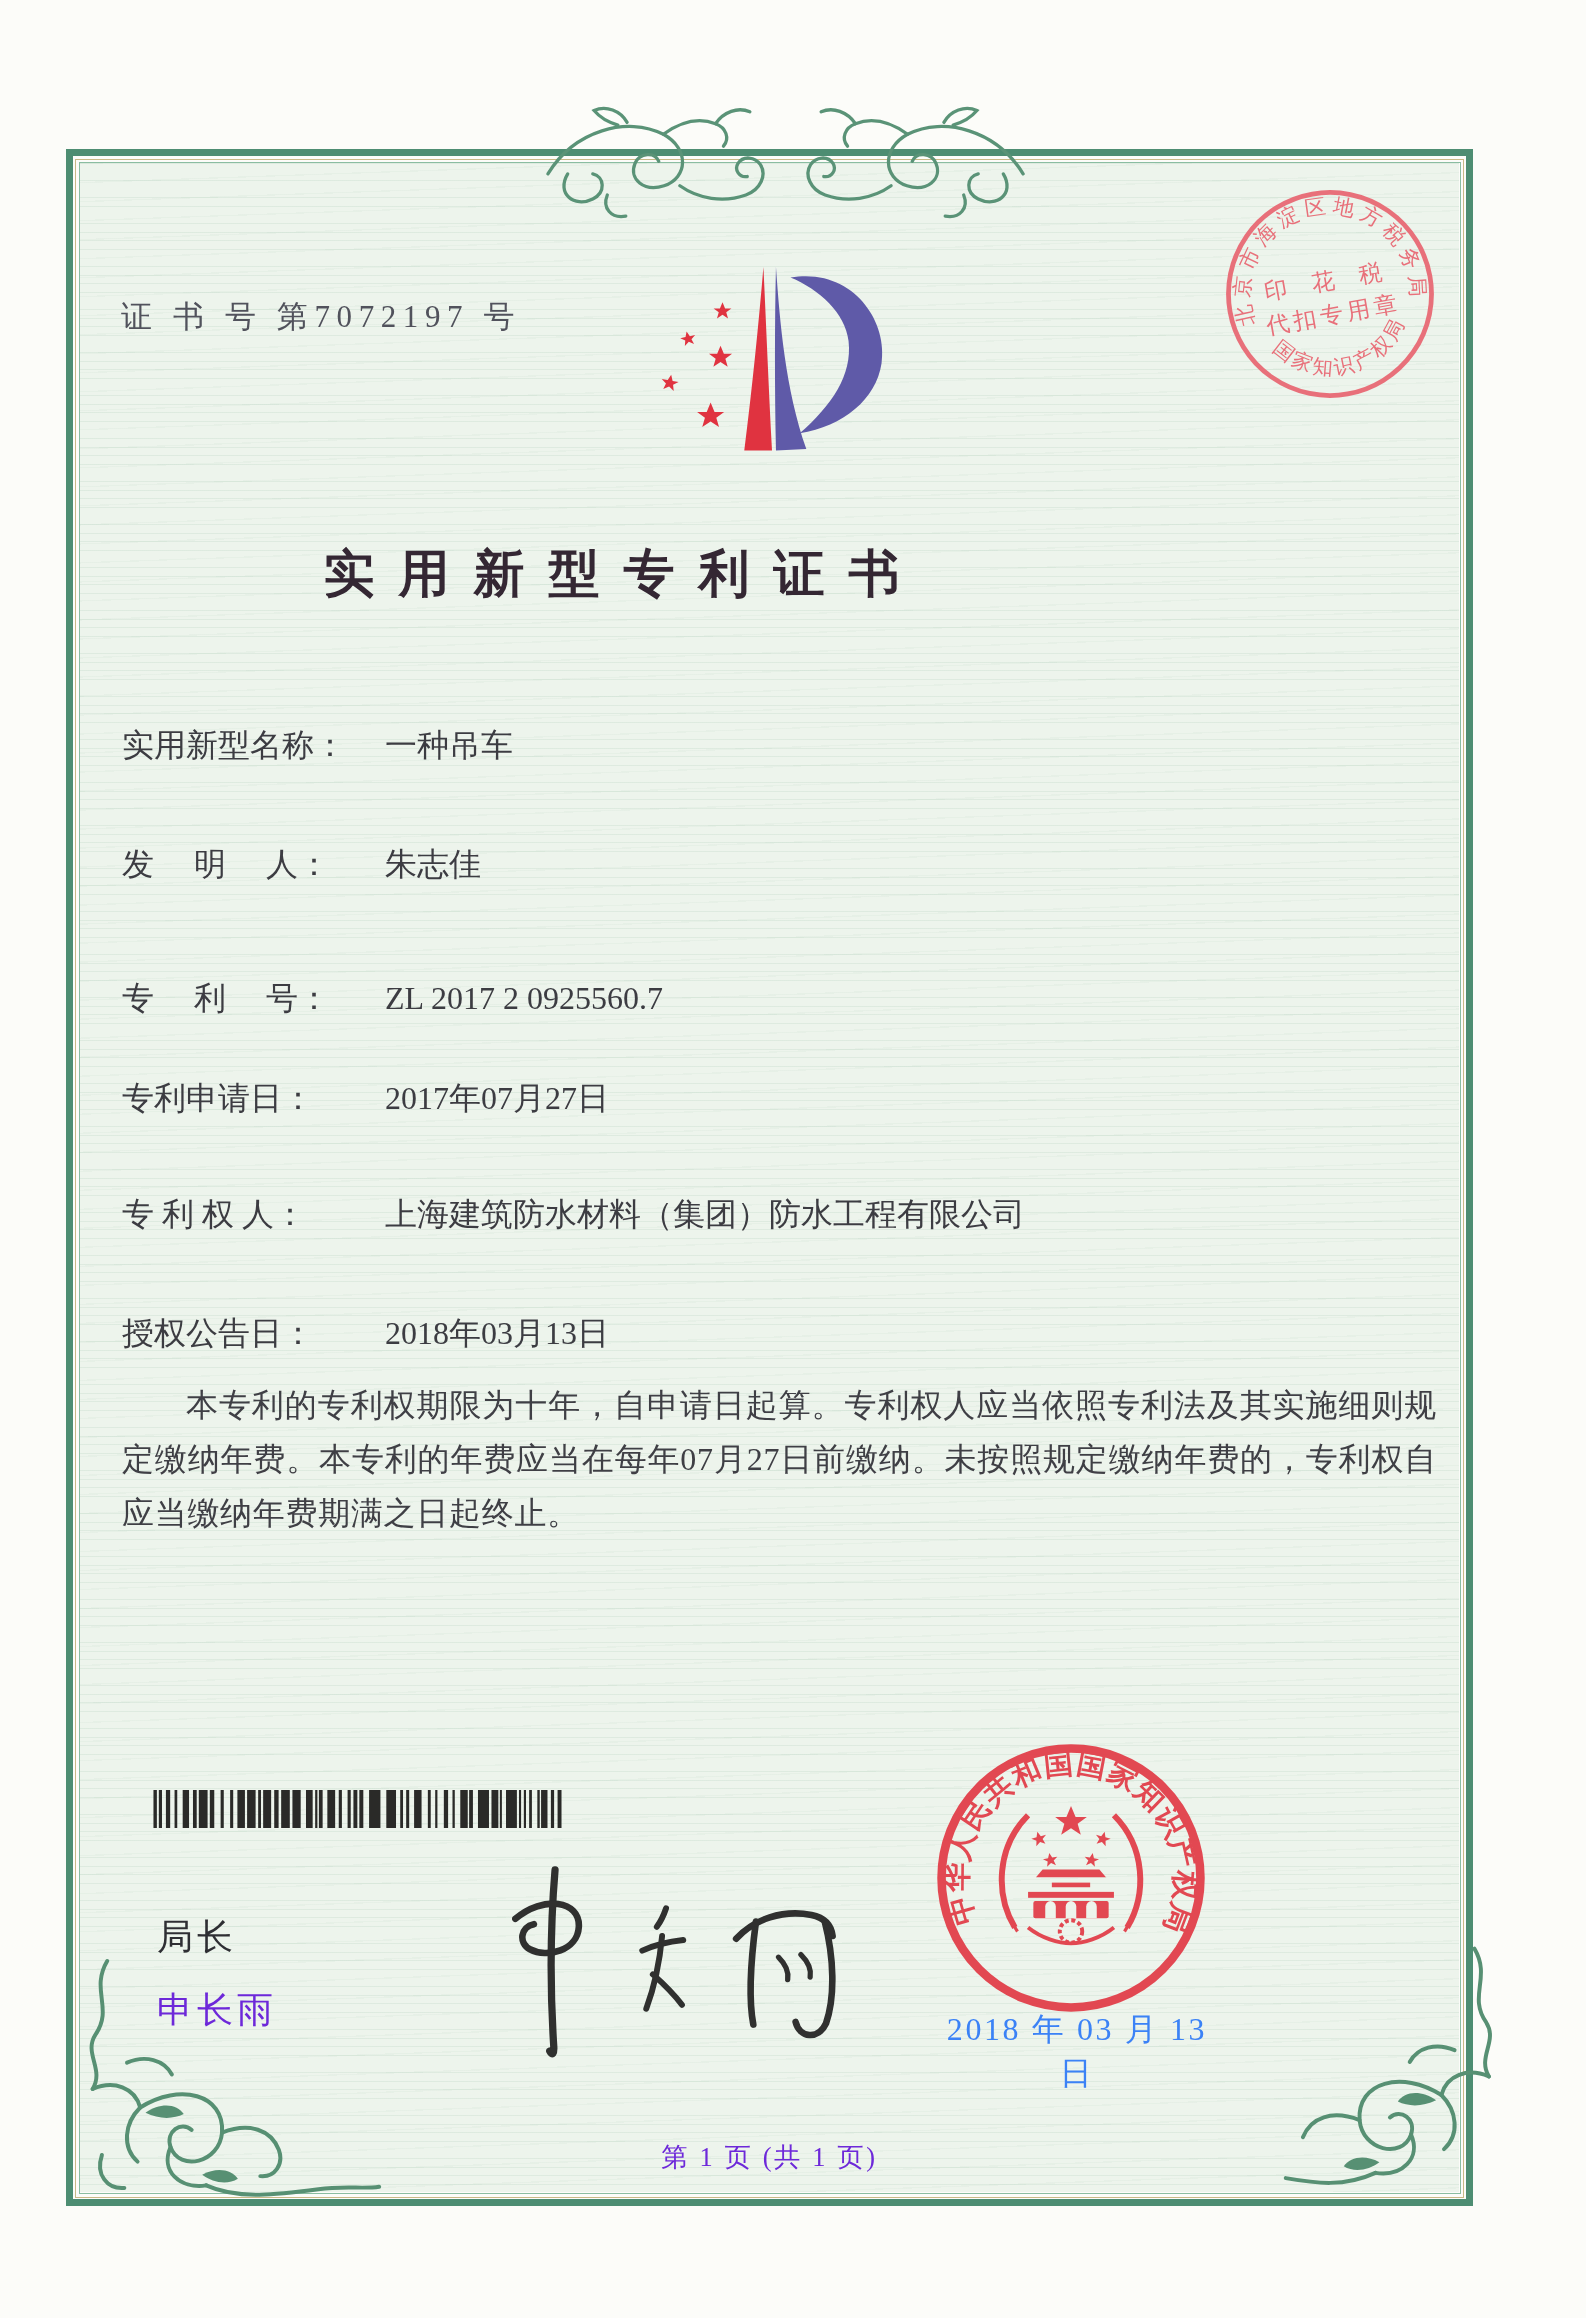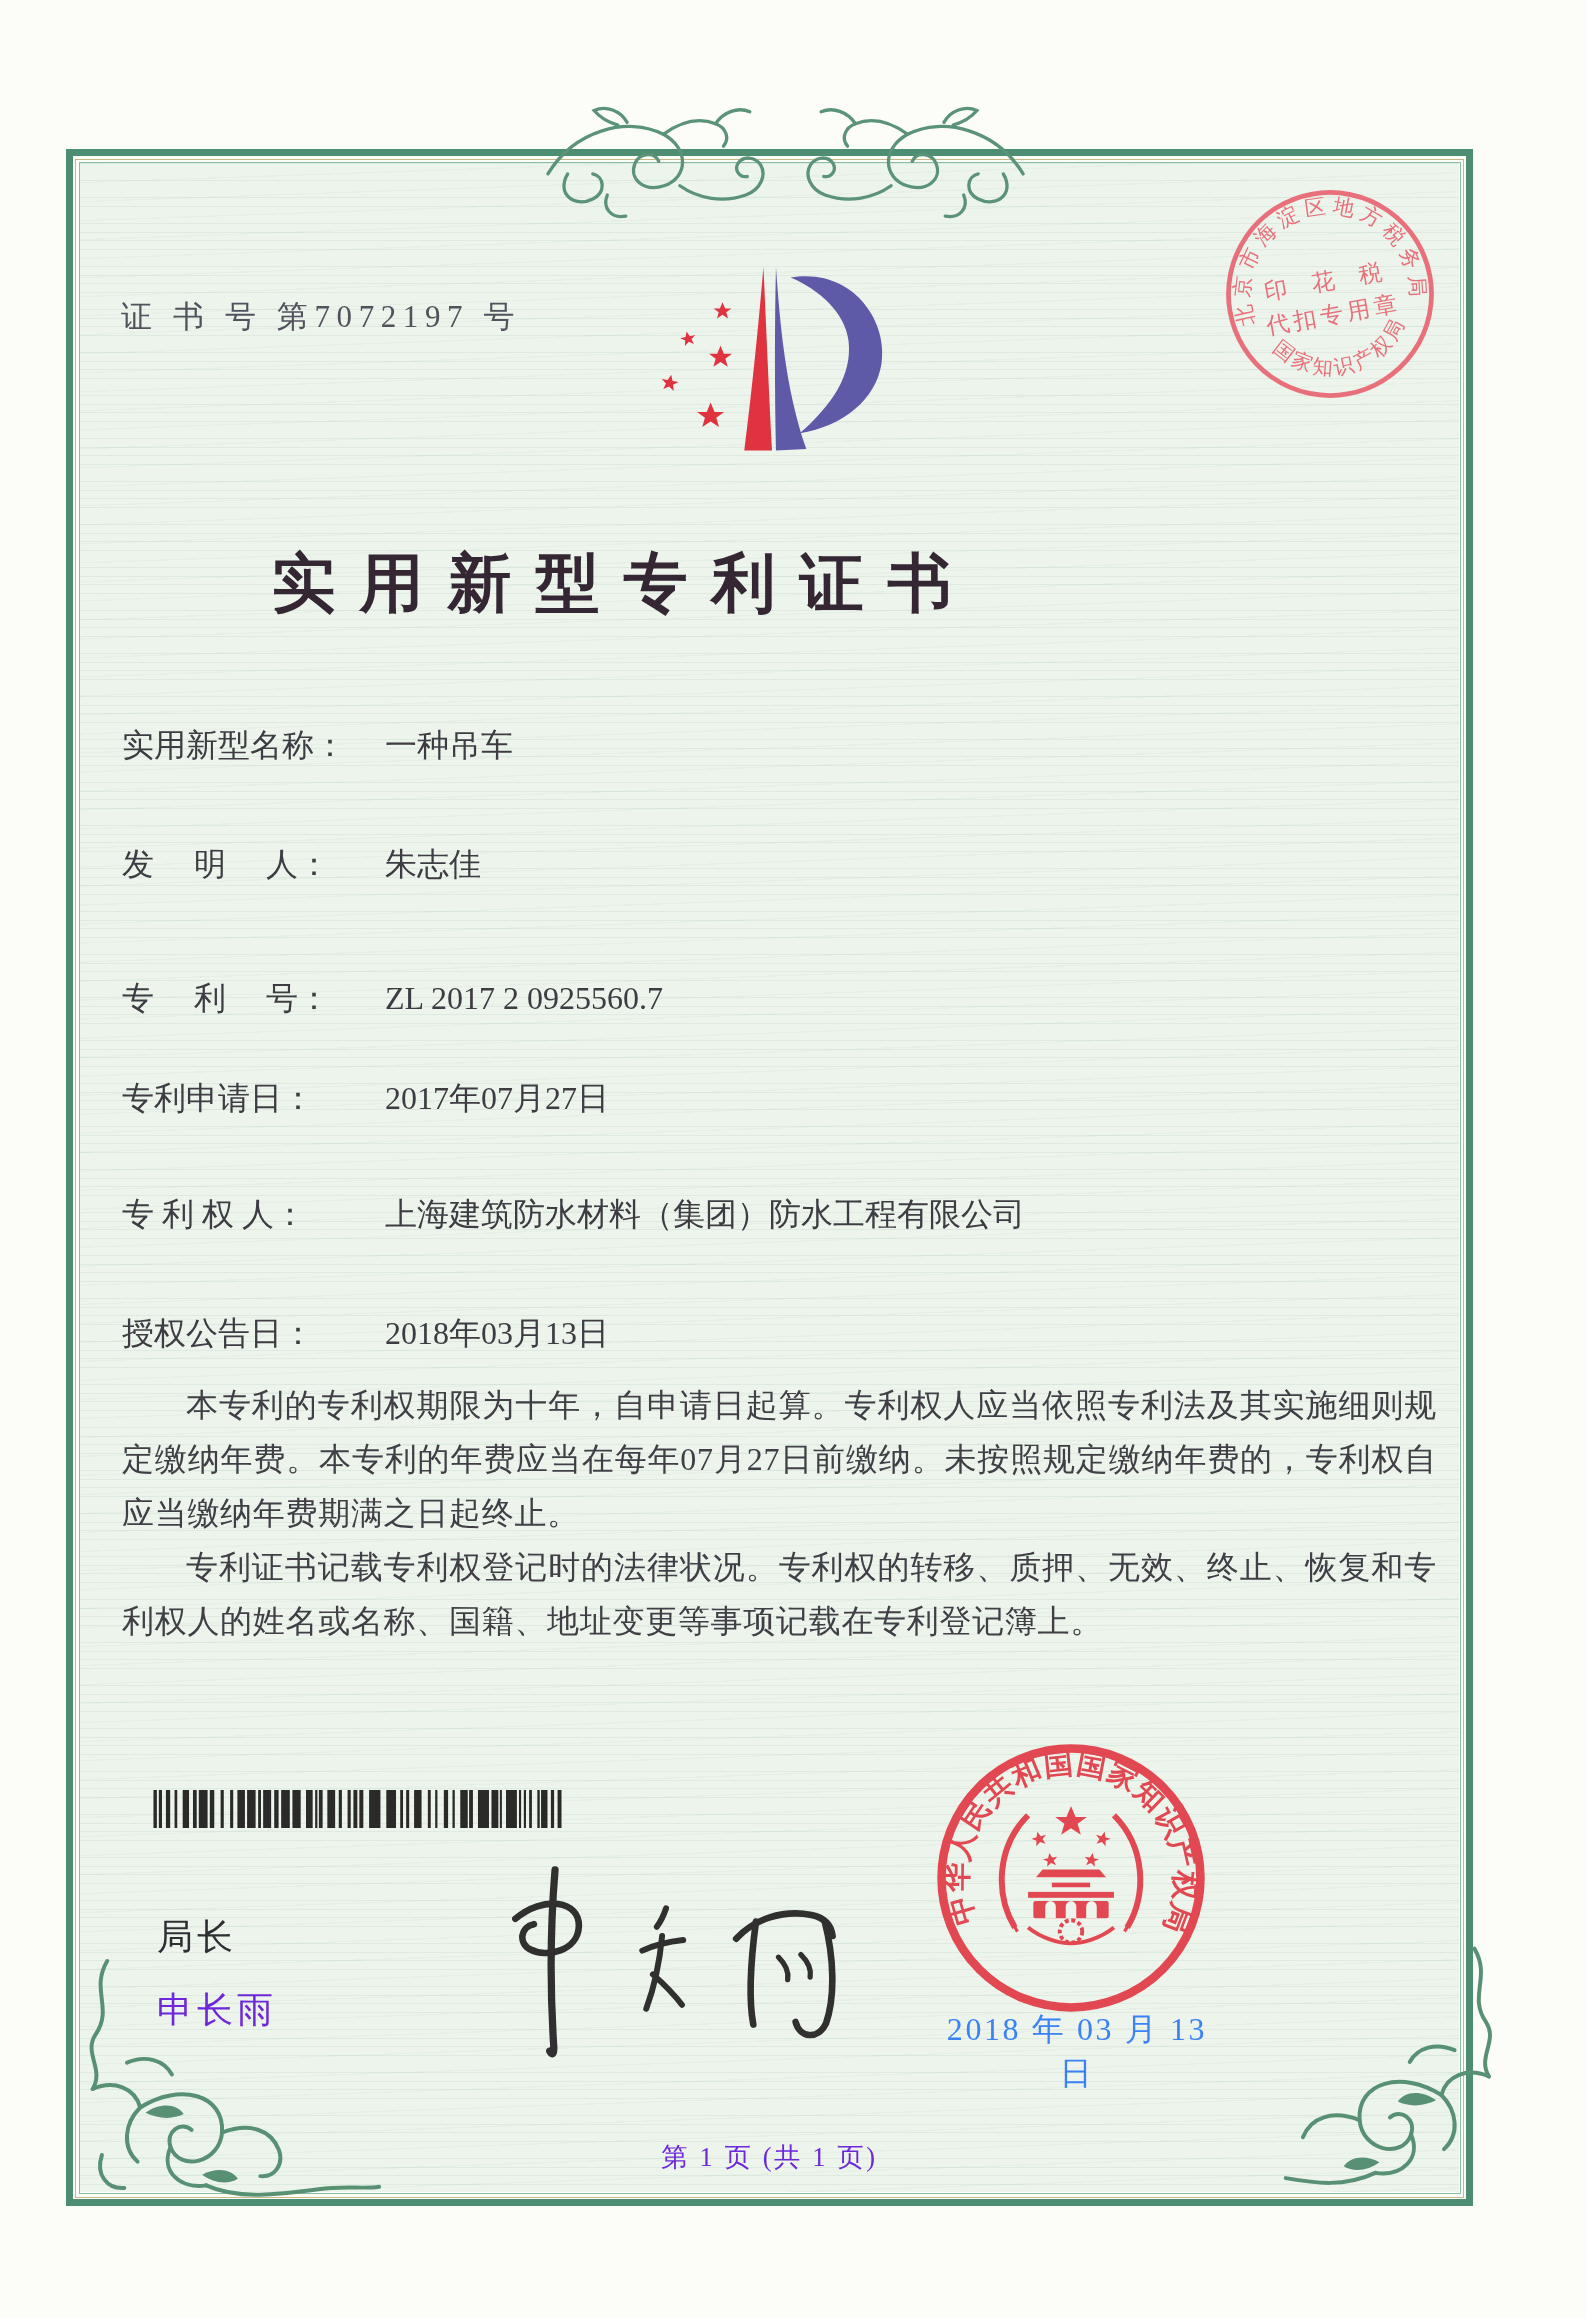--- a/index.html
+++ b/index.html
@@ -18,21 +18,21 @@
     border:1.3px solid #8abda1;box-sizing:border-box;}
   #paper-bg{left:80px;top:163px;width:1379px;height:2029px;
     background:#edf4ec;
     background-image:
       repeating-linear-gradient(180deg, rgba(120,170,140,.13) 0px, rgba(120,170,140,.13) 0.7px, rgba(0,0,0,0) 0.7px, rgba(0,0,0,0) 8.6px),
       repeating-linear-gradient(178deg, rgba(140,185,155,.07) 0px, rgba(140,185,155,.07) 1.3px, rgba(0,0,0,0) 1.3px, rgba(0,0,0,0) 19px);
   }
   
   #cert-number{left:121px;top:296px;font-size:31px;letter-spacing:6.6px;color:#51525c;}
   #title{left:66px;top:540px;width:1115px;text-align:center;
-    font-size:64px;font-weight:bold;color:#342733;letter-spacing:24px;}
+    font-size:51px;font-weight:bold;color:#342733;letter-spacing:24px;}
   .field{left:122px;font-size:32px;color:#3c3c42;white-space:nowrap;}
   .field .lbl{display:inline-block;min-width:263px;}
   #field-0{top:724px;} #field-1{top:843px;} #field-2{top:977px;}
   #field-3{top:1077px;} #field-4{top:1193px;} #field-5{top:1312px;}
   #body-text{left:122px;top:1378px;width:1315px;font-size:32px;line-height:54px;
     color:#3f3f45;text-align:justify;letter-spacing:0.7px;}
   #body-text p{margin:0;text-indent:2em;}
   #signer-title{left:157px;top:1913px;font-size:36px;color:#2e2e33;letter-spacing:4px;}
   #signer-name{left:157px;top:1986px;font-size:36px;color:#6d28d9;letter-spacing:4px;}
   #seal-date{left:925px;top:2008px;width:304px;text-align:center;
@@ -153,21 +153,20 @@
 
 <div class="abs field" id="field-0"><span class="lbl">实用新型名称：</span><span>一种吊车</span></div>
 <div class="abs field" id="field-1"><span class="lbl">发　 明　 人：</span><span>朱志佳</span></div>
 <div class="abs field" id="field-2"><span class="lbl">专　 利　 号：</span><span>ZL 2017 2 0925560.7</span></div>
 <div class="abs field" id="field-3"><span class="lbl">专利申请日：</span><span>2017年07月27日</span></div>
 <div class="abs field" id="field-4"><span class="lbl">专 利 权 人：</span><span>上海建筑防水材料（集团）防水工程有限公司</span></div>
 <div class="abs field" id="field-5"><span class="lbl">授权公告日：</span><span>2018年03月13日</span></div>
 
 <div class="abs" id="body-text">
   <p>本专利的专利权期限为十年，自申请日起算。专利权人应当依照专利法及其实施细则规定缴纳年费。本专利的年费应当在每年07月27日前缴纳。未按照规定缴纳年费的，专利权自应当缴纳年费期满之日起终止。</p>
-  <p>专利证书记载专利权登记时的法律状况。专利权的转移、质押、无效、终止、恢复和专利权人的姓名或名称、国籍、地址变更等事项记载在专利登记簿上。</p>
 </div>
 
 <svg class="abs" id="barcode" width="417" height="38" viewBox="0 0 632 58">
     <rect x="0.0" y="0" width="5.2" height="58" fill="#2a2a28"></rect>
     <rect x="8.2" y="0" width="4.8" height="58" fill="#2a2a28"></rect>
     <rect x="19.0" y="0" width="6.5" height="58" fill="#2a2a28"></rect>
     <rect x="32.2" y="0" width="4.1" height="58" fill="#2a2a28"></rect>
     <rect x="44.6" y="0" width="9.7" height="58" fill="#2a2a28"></rect>
     <rect x="60.3" y="0" width="5.7" height="58" fill="#2a2a28"></rect>
     <rect x="69.2" y="0" width="13.4" height="58" fill="#2a2a28"></rect>

